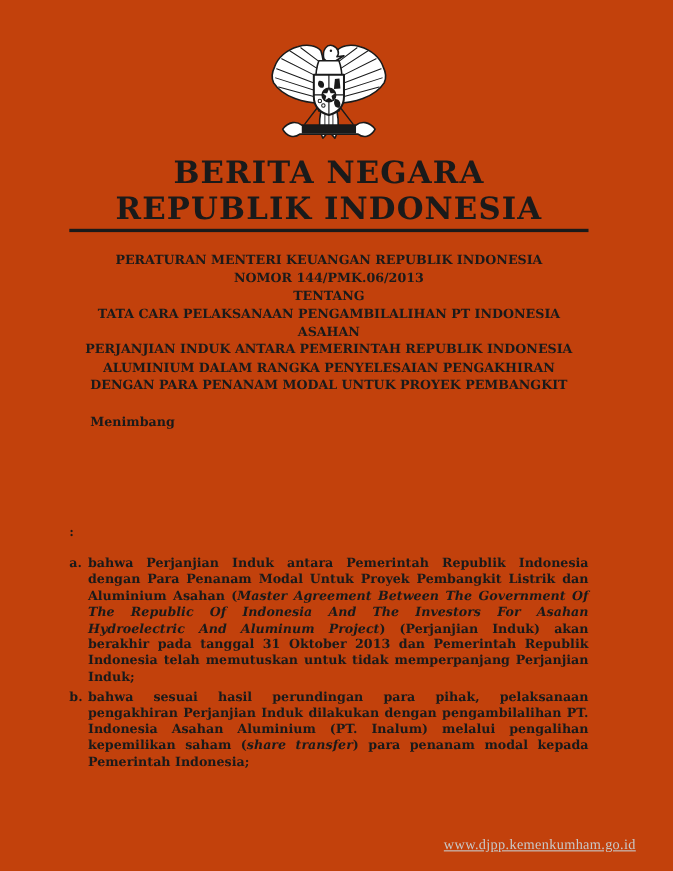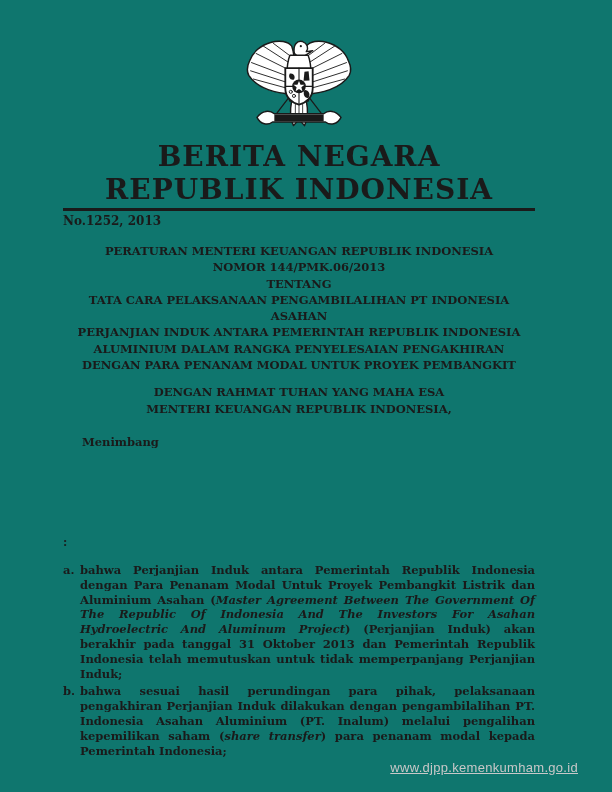--- a/index.html
+++ b/index.html
@@ -1,18 +1,18 @@
 <!DOCTYPE html>
 <html><head>
 <meta charset="utf-8">
 <style>
   html,body { margin:0; padding:0; background:#ffffff; }
   .page {
     position:relative; width:612px; height:792px; margin:0 auto;
-    background:#0f766e; color:#1a1a1a; overflow:hidden;
+    background:#c2410c; color:#1a1a1a; overflow:hidden;
     font-family:"DejaVu Serif","Liberation Serif",serif; font-weight:bold;
   }
   .content { position:absolute; left:63px; top:0; width:472px; }
 
   .emblem { margin:37px auto 0 auto; width:110px; height:95px; }
   .emblem svg { display:block; width:110px; height:95px; }
 
   .masthead { margin-top:8px; text-align:center; font-size:28px; line-height:33px; letter-spacing:1px; }
 
   .rule { margin-top:2px; border-top:3px solid #1a1a1a; height:0; }
@@ -31,21 +31,21 @@
   .c-colon { flex:0 0 28px; }
   .c-items { flex:1; }
   .c-item { display:flex; margin-top:3px; }
   .c-item:first-child { margin-top:0; }
   .c-letter { flex:0 0 17px; }
   .c-text { flex:1; text-align:justify; text-align-last:left; }
   .it { font-style:italic; }
 
   .watermark {
     position:absolute; right:34px; top:760px;
-    font-family:Liberation Sans, sans-serif; font-weight:normal;
+    font-family:Liberation Serif, serif; font-weight:normal;
     font-size:13px; color:#c8c8c8; text-decoration:underline; letter-spacing:0.3px;
   }
 </style>
 </head>
 <body>
 
 <div class="page">
   <div class="content">
 
     <div class="emblem">
@@ -77,37 +77,32 @@
     </div>
 
     <div class="masthead">
       <div>BERITA NEGARA</div>
       <div>REPUBLIK INDONESIA</div>
     </div>
 
     <div class="rule"></div>
 
     <div class="header-row">
-      <div class="issue-no">No.1252, 2013</div>
     </div>
 
     <div class="reg-title">
       <div>PERATURAN MENTERI KEUANGAN REPUBLIK INDONESIA</div>
       <div>NOMOR 144/PMK.06/2013</div>
       <div>TENTANG</div>
       <div>TATA CARA PELAKSANAAN PENGAMBILALIHAN PT INDONESIA ASAHAN</div>
       <div>PERJANJIAN INDUK ANTARA PEMERINTAH REPUBLIK INDONESIA</div>
       <div>ALUMINIUM DALAM RANGKA PENYELESAIAN PENGAKHIRAN</div>
       <div>DENGAN PARA PENANAM MODAL UNTUK PROYEK PEMBANGKIT</div>
     </div>
 
-    <div class="invocation">
-      <div>DENGAN RAHMAT TUHAN YANG MAHA ESA</div>
-      <div>MENTERI KEUANGAN REPUBLIK INDONESIA,</div>
-    </div>
 
     <div class="considerations">
       <div class="c-label">Menimbang</div>
       <div class="c-colon">:</div>
       <div class="c-items">
           <div class="c-item">
             <div class="c-letter">a.</div>
             <div class="c-text"><span>bahwa Perjanjian Induk antara Pemerintah Republik Indonesia dengan Para Penanam Modal Untuk Proyek Pembangkit Listrik dan Aluminium Asahan (</span><span class="it">Master Agreement Between The Government Of The Republic Of Indonesia And The Investors For Asahan Hydroelectric And Aluminum Project</span><span>) (Perjanjian Induk) akan berakhir pada tanggal 31 Oktober 2013 dan Pemerintah Republik Indonesia telah memutuskan untuk tidak memperpanjang Perjanjian Induk;</span></div>
           </div>
           <div class="c-item">

